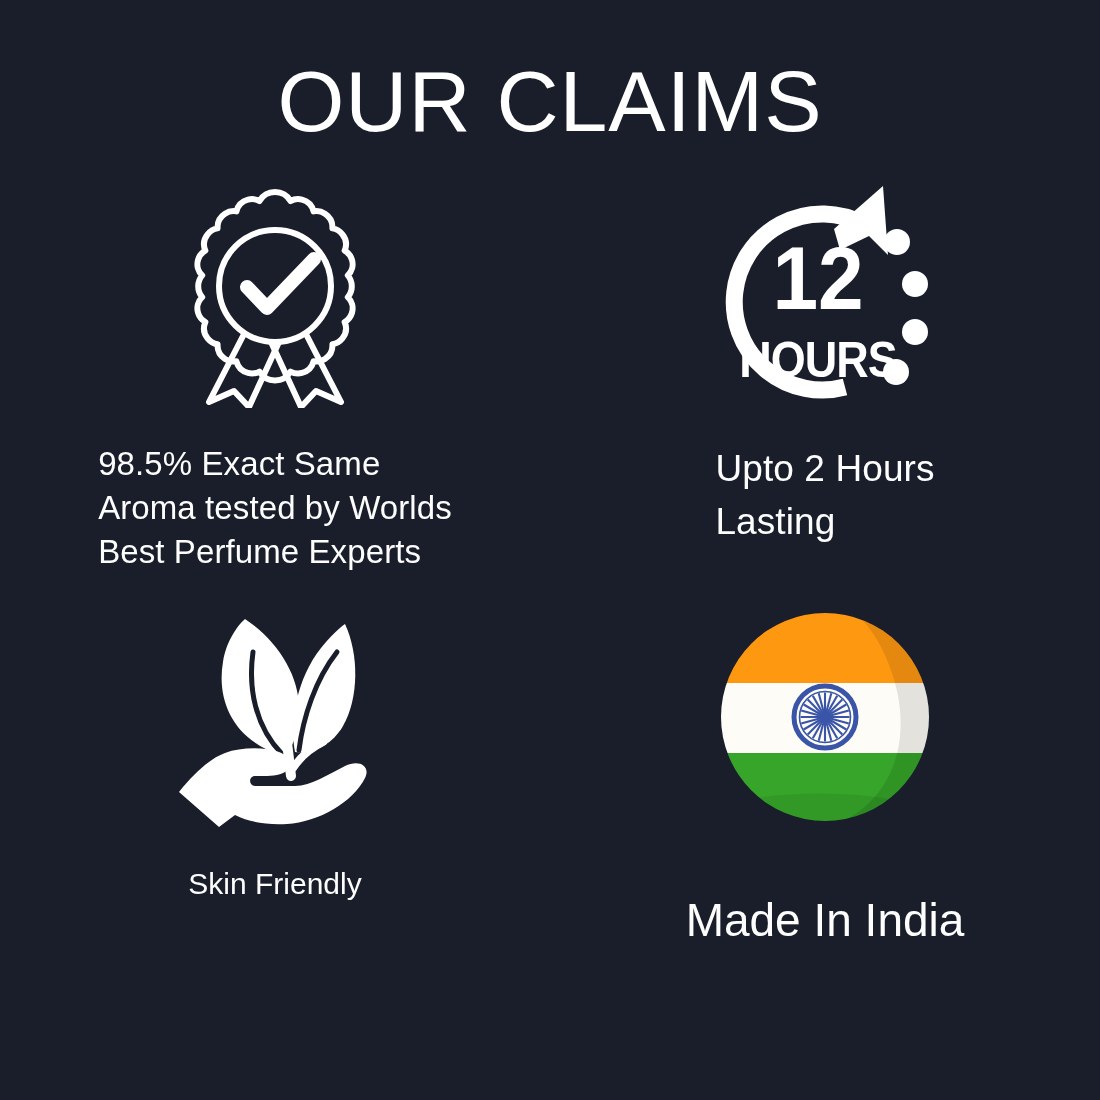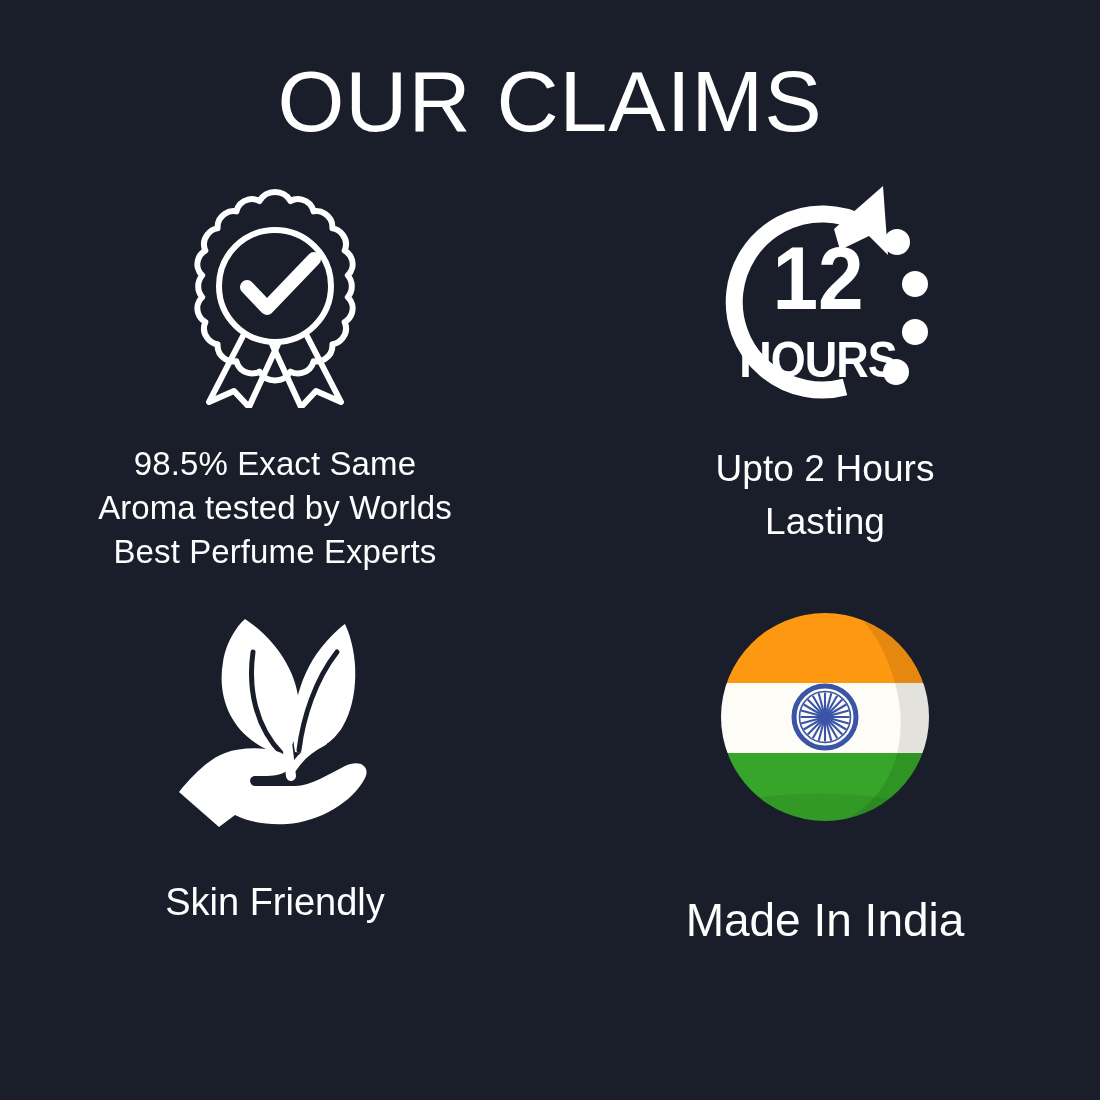--- a/index.html
+++ b/index.html
@@ -65,21 +65,20 @@
     height: 232px;
     display: flex;
     align-items: center;
     justify-content: center;
   }
   .claim-icon svg { display: block; }
 
   .claim-label {
     margin: 0;
     color: #fdfdfe;
-    text-align: center;
     font-weight: 400;
     font-family: "Liberation Sans", sans-serif;
     white-space: pre-line;
   }
 
   
   .card-quality .claim-icon { height: 234px; padding-top: 6px; }
   .card-quality .claim-label {
     font-size: 33px;
     line-height: 44px;
@@ -91,23 +90,23 @@
   .card-lasting .claim-label {
     font-size: 37px;
     line-height: 53px;
     margin-top: 30px;
     letter-spacing: 0.1px;
   }
 
   
   .card-skin .claim-icon { height: 236px; }
   .card-skin .claim-label {
-    font-size: 38px;
+    font-size: 30px;
     line-height: 50px;
-    margin-top: 42px;
+    margin-top: 24px;
   }
 
   .card-india .claim-icon { height: 236px; }
   .card-india .claim-label {
     font-size: 46px;
     line-height: 50px;
     margin-top: 60px;
   }
 
   .hours-num {

